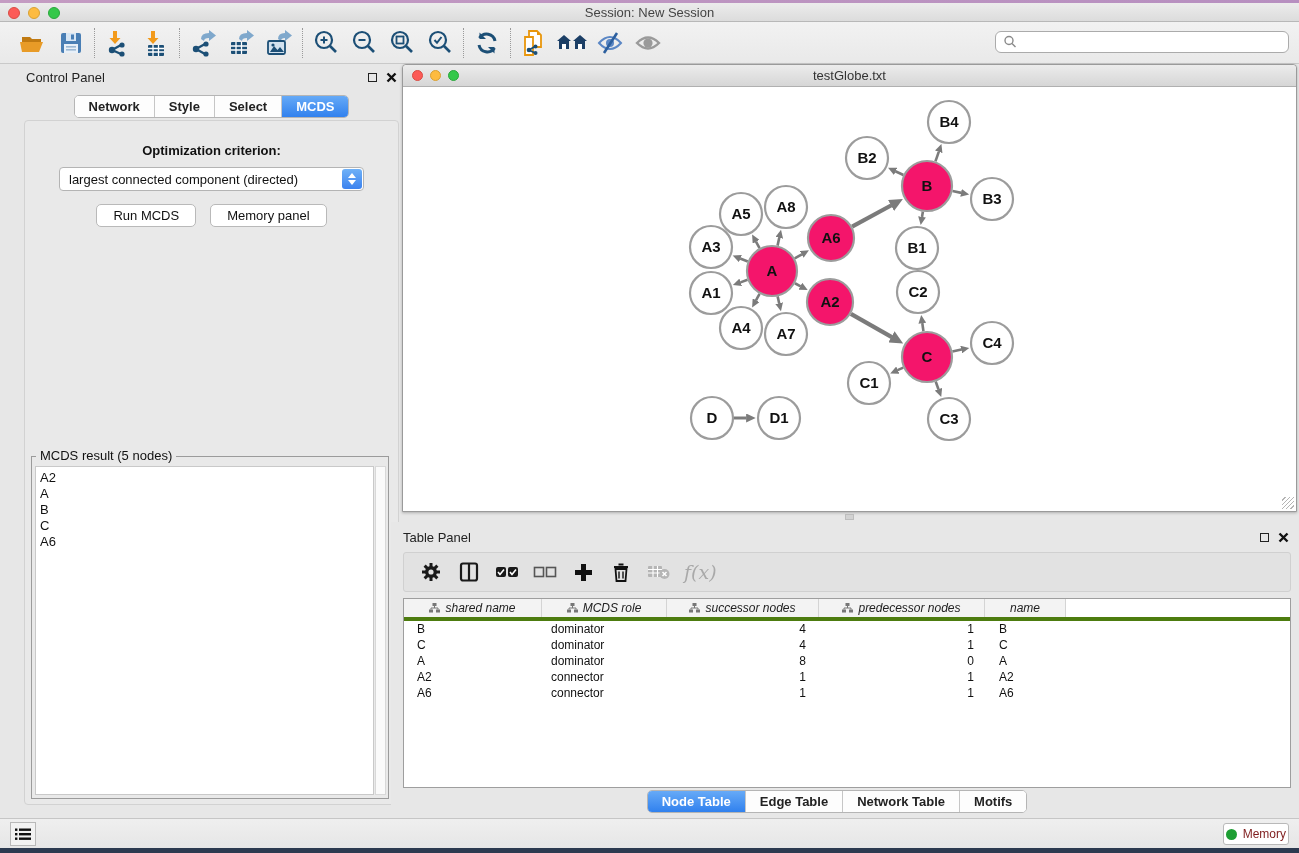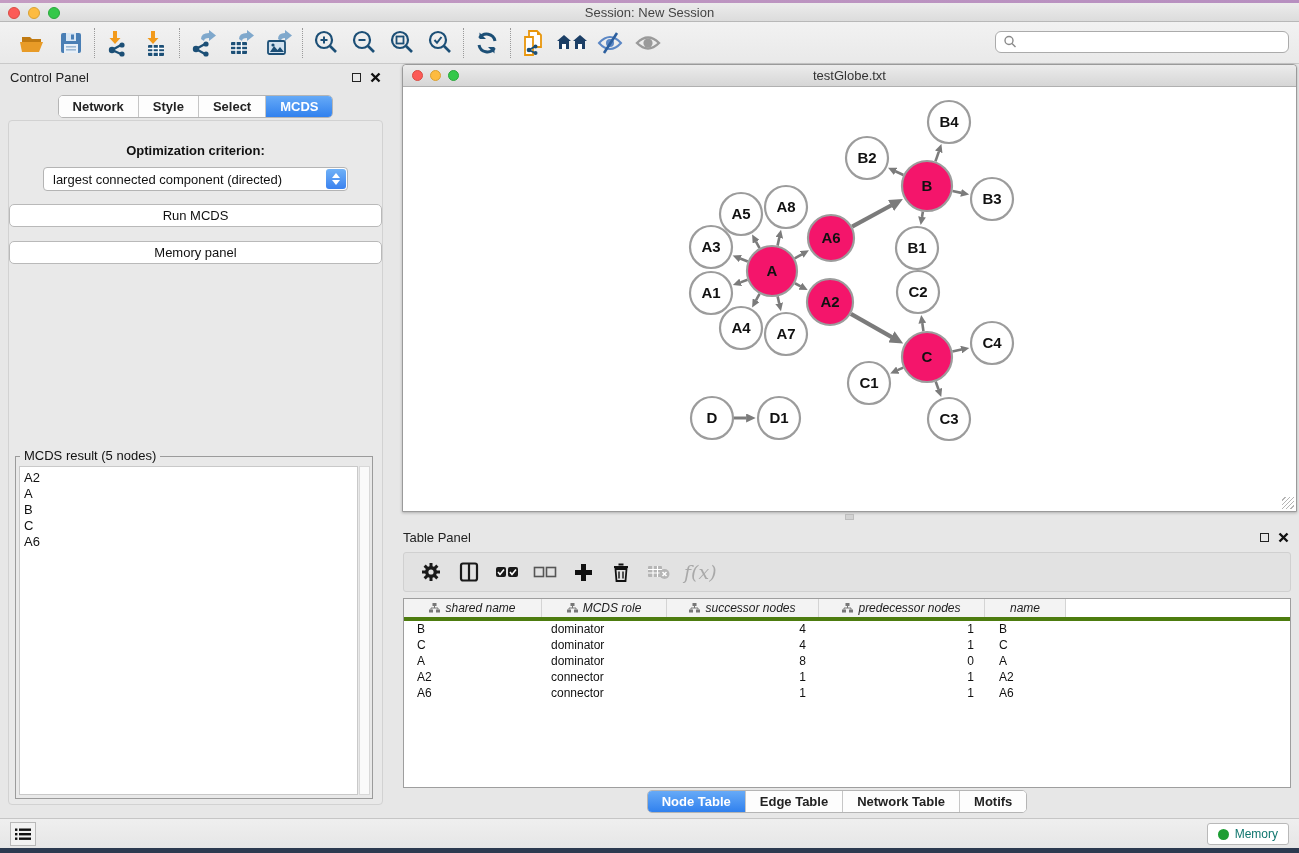--- a/index.html
+++ b/index.html
@@ -24,42 +24,42 @@
              display:flex; align-items:center; padding-left:14px; position:relative; }
   .tb-btn { width:38px; height:34px; display:flex; align-items:center; justify-content:center; cursor:pointer; }
   .tb-sep { width:1px; height:30px; margin:0 4px; border-left:1px dotted #9a9a9a; }
   .search-wrap { position:absolute; right:10px; top:9px; width:294px; height:22px; background:#fff;
                  border:1px solid #ababab; border-radius:6px; display:flex; align-items:center; padding-left:6px; }
 
   
   .main { flex:1; position:relative; }
 
   
-  .control-panel { position:absolute; left:0; top:0; width:391px; height:754px; background:#e7e7e7; }
+  .control-panel { position:absolute; left:16px; top:0; width:391px; height:754px; background:#e7e7e7; }
   .panel-head { height:26px; display:flex; align-items:center; padding:0 10px; }
   .panel-head .ptitle { font-size:13px; color:#222; }
   .panel-icons { margin-left:auto; display:flex; gap:9px; align-items:center; }
   .float-box { width:9px; height:9px; border:1.5px solid #222; display:inline-block; }
 
   .cp-tabs { display:flex; justify-content:center; margin-top:5px; }
   .tabset { display:flex; border:1px solid #b5b5b5; border-radius:5px; overflow:hidden; background:#fff; }
   .tab { font-size:13px; font-weight:bold; color:#222; padding:3px 14px; background:#fdfdfd; border-right:1px solid #c6c6c6; cursor:pointer; }
   .tab:last-child { border-right:none; }
   .tab.sel { background:linear-gradient(#66aaf7,#3181ee); color:#fff; }
 
   .cp-body { position:absolute; left:8px; right:8px; top:56px; bottom:13px; background:#e9e9e9;
              border:1px solid #d2d2d2; border-radius:4px; }
   .opt-label { text-align:center; font-size:13px; font-weight:bold; color:#111; margin-top:22px; }
   .dropdown { position:relative; margin:9px 34px 0 34px; height:24px; background:#fff; border:1px solid #b4b4b4;
               border-radius:4px; display:flex; align-items:center; padding-left:9px; font-size:13px; color:#111; cursor:pointer; }
   .dd-cap { position:absolute; right:1px; top:1px; bottom:1px; width:20px; border-radius:3px;
             background:linear-gradient(#6fb1f7,#3b82ef); display:flex; flex-direction:column; align-items:center; justify-content:center; gap:2px; }
   .dd-cap .up { width:0;height:0;border-left:4px solid transparent;border-right:4px solid transparent;border-bottom:5px solid #fff; }
   .dd-cap .dn { width:0;height:0;border-left:4px solid transparent;border-right:4px solid transparent;border-top:5px solid #fff; }
-  .cp-buttons { display:flex; justify-content:center; gap:14px; margin-top:13px;flex-direction:column; }
+  .cp-buttons { display:flex; justify-content:center; gap:14px; margin-top:13px; }
   .btn { background:#fff; border:1px solid #b9b9b9; border-radius:5px; font-size:13px; color:#111;
          padding:3px 16px; cursor:pointer; }
 
   .groupbox { position:absolute; left:6px; right:9px; top:335px; bottom:5px; border:1px solid #9b9b9b; }
   .gb-legend { position:absolute; top:-9px; left:4px; background:#e9e9e9; padding:0 4px; font-size:13px; color:#111; }
   .gb-list { position:absolute; left:3px; right:14px; top:9px; bottom:3px; background:#fff; border:1px solid #c9c9c9;
              font-size:13px; color:#111; padding:3px 0 0 4px; line-height:16px; }
   .gb-scroll { position:absolute; right:2px; top:9px; bottom:3px; width:11px; background:#fafafa; border:1px solid #d8d8d8; }
 
   
@@ -99,21 +99,21 @@
   .t-row .c3 { text-align:right; padding-right:11px; }
   .t-row .c4 { padding-left:14px; }
 
   .tp-tabs { position:absolute; left:0; right:16px; bottom:5px; display:flex; justify-content:center; }
 
   
   .statusbar { height:30px; background:linear-gradient(#efefef,#e6e6e6); border-top:1px solid #c6c6c6; position:relative; }
   .list-btn { position:absolute; left:10px; top:3px; width:26px; height:24px; background:#f2f2f2;
               border:1px solid #b9b9b9; display:flex; align-items:center; justify-content:center; cursor:pointer; }
   .memory-btn { position:absolute; right:10px; top:4px; height:22px; background:#fff; border:1px solid #b9b9b9;
-                border-radius:3px; display:flex; align-items:center; gap:6px; padding:0 10px; font-size:12px; color:#0f766e; cursor:pointer; }
+                border-radius:3px; display:flex; align-items:center; gap:6px; padding:0 2px; font-size:12px; color:#7f1d1d; cursor:pointer; }
   .mem-dot { width:11px; height:11px; border-radius:50%; background:#1d9e33; }
 
   svg text.nlabel { font-family:"Liberation Sans",sans-serif; font-size:15px; fill:#111; }
 </style>
 </head>
 <body>
 
 <div class="wall-top"></div>
 <div class="app">
 

